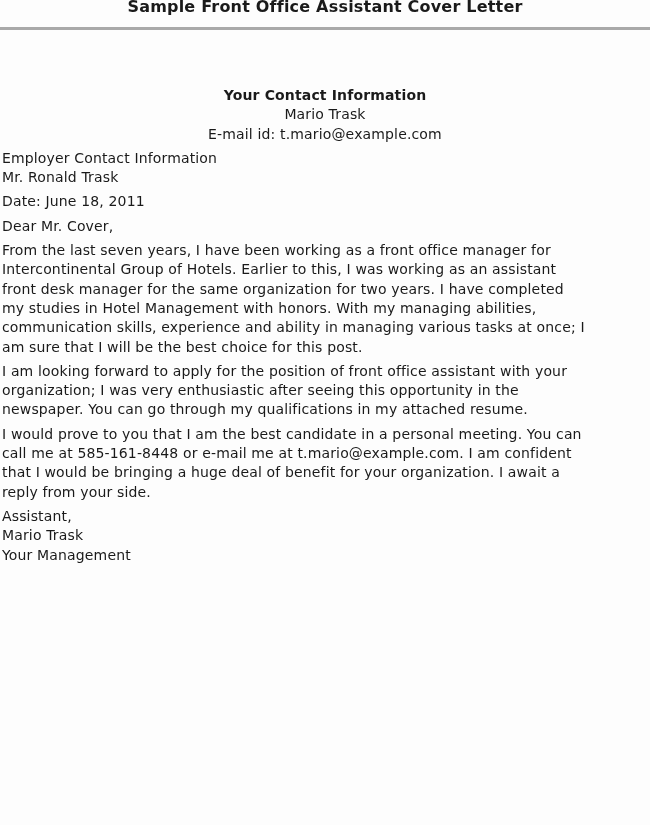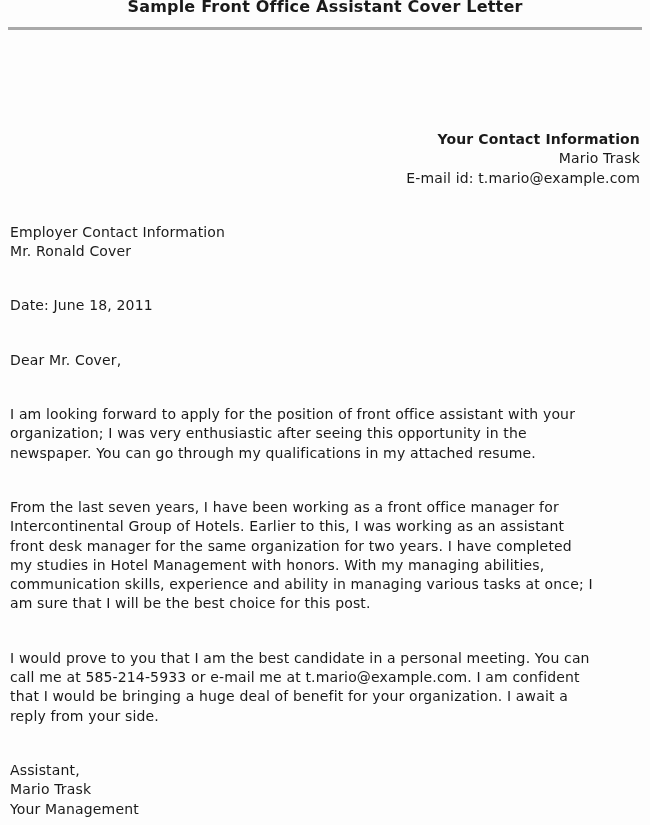--- a/index.html
+++ b/index.html
@@ -3,21 +3,21 @@
 <meta charset="utf-8">
 <style>
   html, body { margin: 0; padding: 0; }
   body { background: var(--background, #fdfdfd); }
   .page {
     position: relative;
     width: 650px;
     height: 825px;
     overflow: hidden;
     box-sizing: border-box;
-    padding: 0 10px;
+    padding: 0 2px;
     background: var(--background, #fdfdfd);
     color: var(--text, #1a1a1a);
     font-family: "DejaVu Sans", sans-serif;
     font-size: 14px;
     line-height: 19.3px;
     letter-spacing: 0.15px;
   }
   .doc-title {
     margin: -3px 0 0 0;
     font-size: 16px;
@@ -26,63 +26,63 @@
     text-align: center;
     letter-spacing: 0.2px;
     white-space: nowrap;
   }
   .rule {
     height: 3px;
     background: var(--rule, #a9a9a9);
     margin: 11px -2px 0 -2px;
   }
   .sender {
-    margin-top: 100px;
-    text-align: right;
+    margin-top: 56px;
+    text-align: center;
   }
   .bold { font-weight: bold; }
-  .block { margin-top: 35px; }
+  .block { margin-top: 5px; }
   .para { white-space: pre; }
 </style>
 </head>
 <body>
 
 <div class="page">
 
   <h1 class="doc-title">Sample Front Office Assistant Cover Letter</h1>
   <div class="rule"></div>
 
   <section class="sender">
     <div class="bold">Your Contact Information</div>
     <div>Mario Trask</div>
     <div>E-mail id: t.mario@example.com</div>
   </section>
 
   <section class="block">
     <div>Employer Contact Information</div>
-    <div>Mr. Ronald Cover</div>
+    <div>Mr. Ronald Trask</div>
   </section>
 
   <div class="block">Date: June 18, 2011</div>
 
   <div class="block">Dear Mr. Cover,</div>
-
-  <div class="block para">I am looking forward to apply for the position of front office assistant with your
-organization; I was very enthusiastic after seeing this opportunity in the
-newspaper. You can go through my qualifications in my attached resume.</div>
 
   <div class="block para">From the last seven years, I have been working as a front office manager for
 Intercontinental Group of Hotels. Earlier to this, I was working as an assistant
 front desk manager for the same organization for two years. I have completed
 my studies in Hotel Management with honors. With my managing abilities,
 communication skills, experience and ability in managing various tasks at once; I
 am sure that I will be the best choice for this post.</div>
 
+  <div class="block para">I am looking forward to apply for the position of front office assistant with your
+organization; I was very enthusiastic after seeing this opportunity in the
+newspaper. You can go through my qualifications in my attached resume.</div>
+
   <div class="block para">I would prove to you that I am the best candidate in a personal meeting. You can
-call me at 585-214-5933 or e-mail me at t.mario@example.com. I am confident
+call me at 585-161-8448 or e-mail me at t.mario@example.com. I am confident
 that I would be bringing a huge deal of benefit for your organization. I await a
 reply from your side.</div>
 
   <section class="block">
     <div>Assistant,</div>
     <div>Mario Trask</div>
     <div>Your Management</div>
   </section>
 
 

